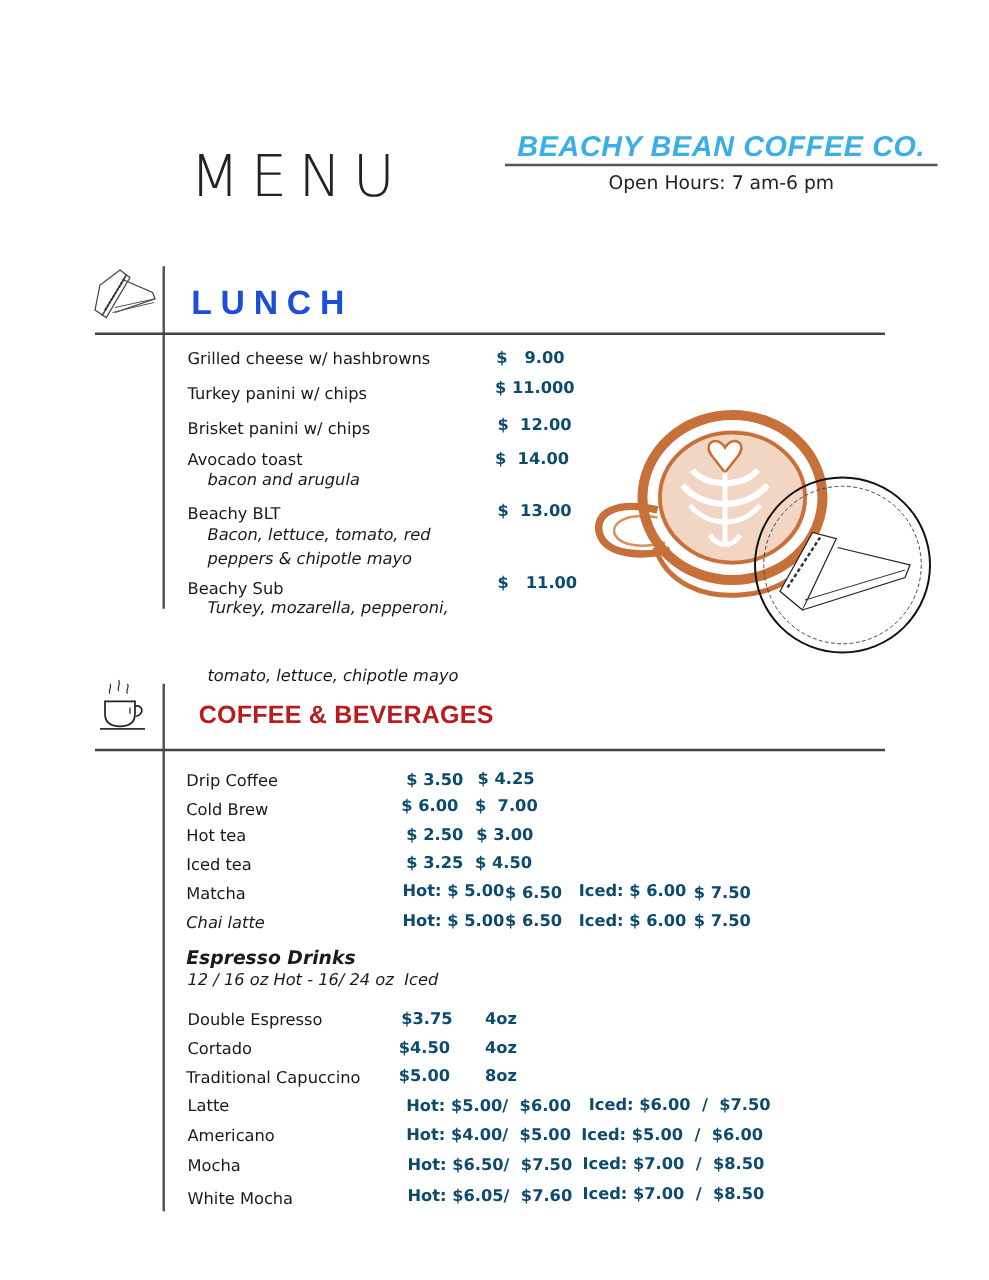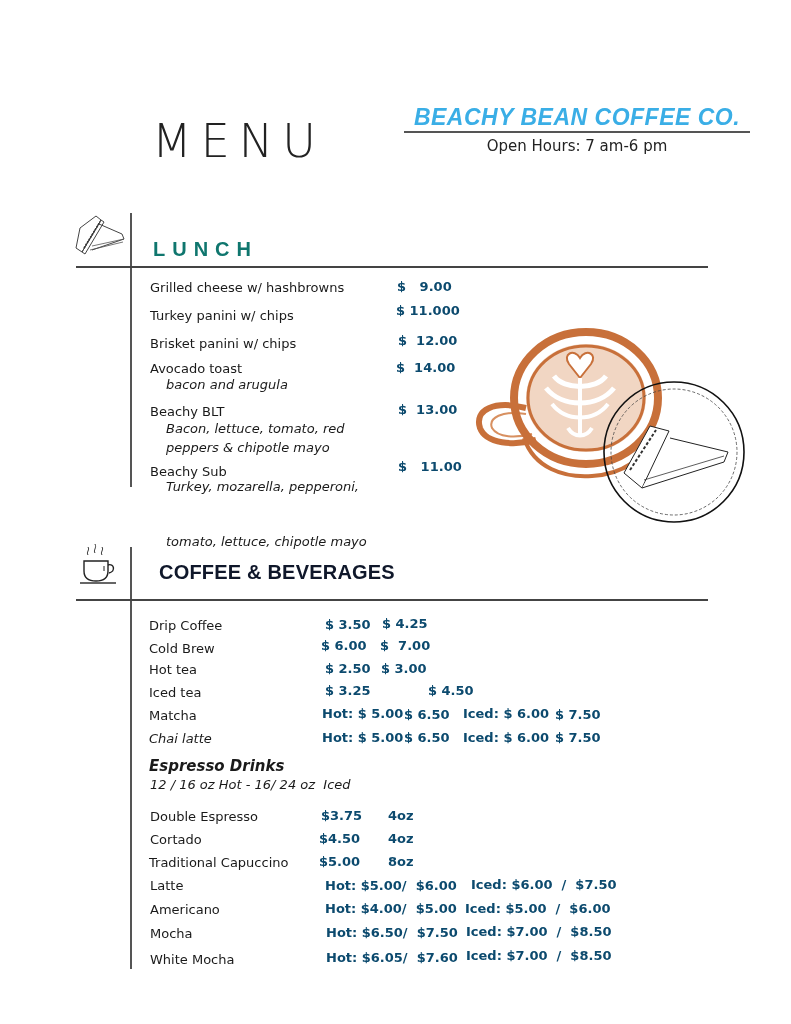--- a/index.html
+++ b/index.html
@@ -6,24 +6,24 @@
   body { width:791px; height:1024px; position:relative; overflow:hidden;
          font-family:"DejaVu Sans", "Liberation Sans", sans-serif; color:#1a1a1a; }
   .abs { position:absolute; }
   .menu-title { left:152px; top:118px; font-family:"DejaVu Sans", sans-serif; font-weight:300;
                 font-size:46px; letter-spacing:9px; color:#222; line-height:1; }
   .brand { left:404px; top:104px; width:346px; text-align:center; font-family:"Liberation Sans", sans-serif;
            font-weight:bold; font-size:23px; color:#3aaee6; letter-spacing:0.5px; white-space:nowrap;font-style:italic; }
   .brand-line { left:404px; top:131px; width:346px; height:2px; background:#555; }
   .hours { left:404px; top:137px; width:346px; text-align:center; font-size:15px; color:#222; }
 
-  .section-title-lunch { left:153px; top:238px; font-family:"Liberation Sans", sans-serif; font-weight:bold;
-                         font-size:20px; letter-spacing:7px; color:#0f766e; }
+  .section-title-lunch { left:153px; top:227px; font-family:"Liberation Sans", sans-serif; font-weight:bold;
+                         font-size:27px; letter-spacing:7px; color:#1d4ed8; }
   .section-title-coffee { left:159px; top:561px; font-family:"Liberation Sans", sans-serif; font-weight:bold;
-                          font-size:20px; color:#0f172a; letter-spacing:0.2px; }
+                          font-size:20px; color:#b91c1c; letter-spacing:0.2px; }
   .hline { height:1.5px; background:#444; }
   .vline { width:1.5px; background:#555; }
 
   .item { font-size:13px; color:#1a1a1a; white-space:nowrap; line-height:17px; }
   .desc { font-size:13px; font-style:italic; color:#1a1a1a; white-space:nowrap; line-height:19px; }
   .price { font-size:13px; color:#0c4a6e; white-space:nowrap;font-weight:bold; }
   .espresso-h { left:149px; top:757px; font-weight:bold; font-style:italic; font-size:15px; }
   .espresso-sub { left:150px; top:777px; font-style:italic; font-size:13px; }
 </style>
 </head>
@@ -118,21 +118,21 @@
 <div class="abs item" style="left:149px; top:640px;">Cold Brew</div>
 <div class="abs price" style="left:321px; top:638px;">$ 6.00</div>
 <div class="abs price" style="left:380px; top:638px; white-space:pre;">$  7.00</div>
 
 <div class="abs item" style="left:149px; top:661px;">Hot tea</div>
 <div class="abs price" style="left:325px; top:661px;">$ 2.50</div>
 <div class="abs price" style="left:381px; top:661px;">$ 3.00</div>
 
 <div class="abs item" style="left:149px; top:684px;">Iced tea</div>
 <div class="abs price" style="left:325px; top:683px;">$ 3.25</div>
-<div class="abs price" style="left:380px; top:683px;margin-left:48px;">$ 4.50</div>
+<div class="abs price" style="left:380px; top:683px;">$ 4.50</div>
 
 <div class="abs item" style="left:149px; top:707px;">Matcha</div>
 <div class="abs price" style="left:322px; top:706px;">Hot: $ 5.00</div>
 <div class="abs price" style="left:404px; top:707px;">$ 6.50</div>
 <div class="abs price" style="left:463px; top:706px;">Iced: $ 6.00</div>
 <div class="abs price" style="left:555px; top:707px;">$ 7.50</div>
 
 <div class="abs item" style="left:149px; top:730px;font-style:italic;">Chai latte</div>
 <div class="abs price" style="left:322px; top:730px;">Hot: $ 5.00</div>
 <div class="abs price" style="left:404px; top:730px;">$ 6.50</div>

